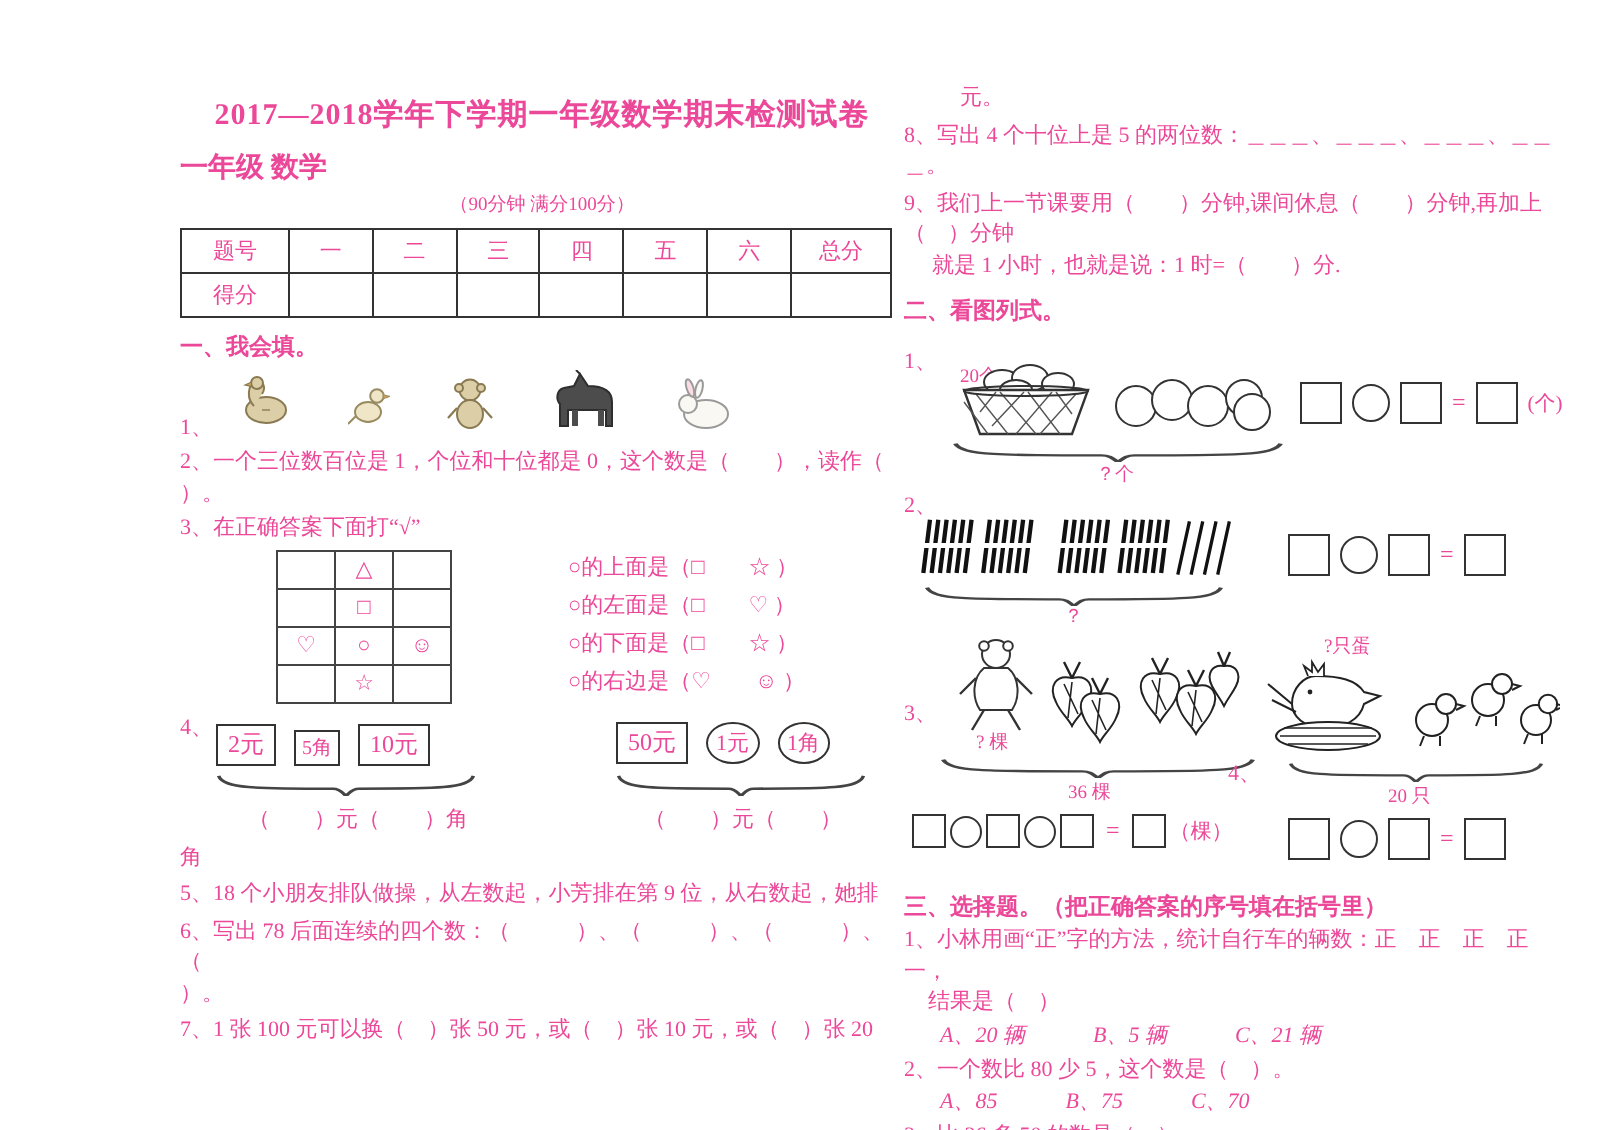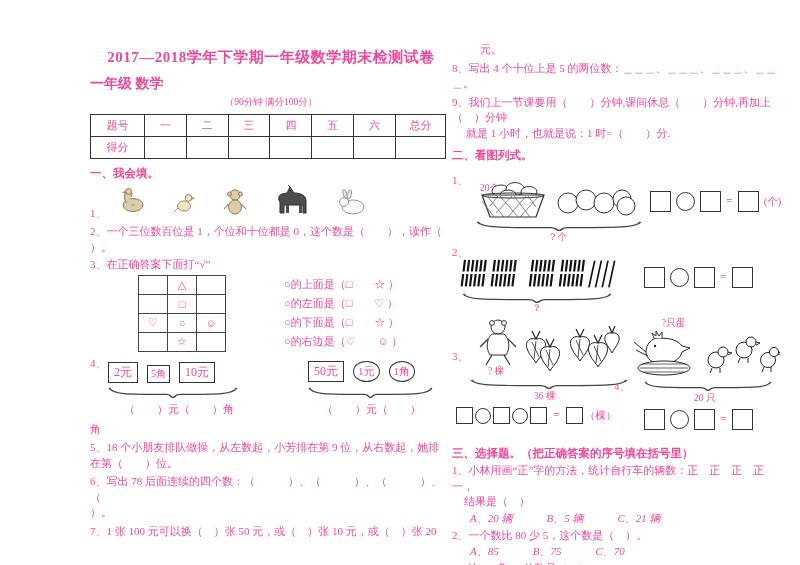--- a/index.html
+++ b/index.html
@@ -181,21 +181,20 @@
         <span class="money-oval">1角</span>
       </div>
       <svg class="brace" style="left:218px;top:31px" width="125" height="11" viewBox="0 0 100 12" preserveAspectRatio="none">
         <path d="M1,1 C3,8 15,8 45,8 C48,8 49,11 50,12 C51,11 52,8 55,8 C85,8 97,8 99,1" fill="none" stroke="#444" stroke-width="1.4"></path>
       </svg>
       <span class="money-ans" style="left:232px;top:46px">（　　）元（　　）</span>
     </div>
     <div class="qtext">角</div>
 
     <div class="qtext" style="margin-top:3px">5、18 个小朋友排队做操，从左数起，小芳排在第 9 位，从右数起，她排</div>
-    <div class="qtext">在第（　　）位。</div>
     <div class="qtext" style="margin-top:3px">6、写出 78 后面连续的四个数：（　　　）、（　　　）、（　　　）、（</div>
     <div class="qtext">）。</div>
     <div class="qtext" style="margin-top:3px">7、1 张 100 元可以换（　）张 50 元，或（　）张 10 元，或（　）张 20</div>
   </div>
 
   <div id="right-col" class="col">
     <div class="qtext indent">元。</div>
     <div class="qtext" style="margin-top:3px">8、写出 4 个十位上是 5 的两位数：＿＿＿、＿＿＿、＿＿＿、＿＿＿。</div>
     <div class="qtext" style="margin-top:3px">9、我们上一节课要用（　　）分钟,课间休息（　　）分钟,再加上（　）分钟</div>
     <div class="qtext" style="padding-left:14px">就是 1 小时，也就是说：1 时=（　　）分.</div>

